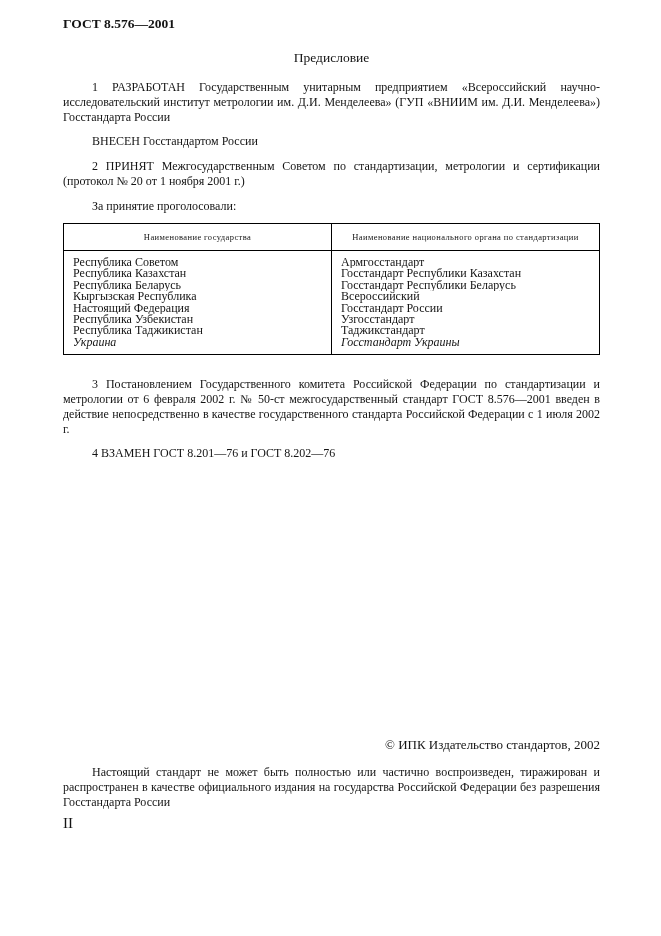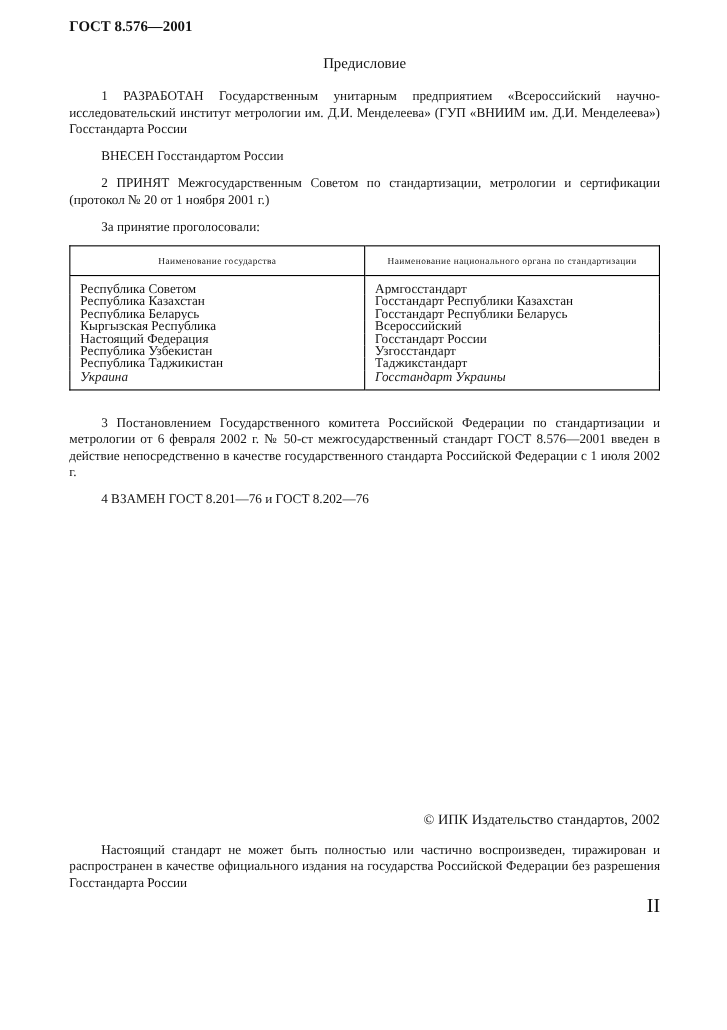--- a/index.html
+++ b/index.html
@@ -81,24 +81,23 @@
   .vote-table tbody tr:last-child  td { padding-bottom: 6px; font-style: italic; }
 
   .footer-spacer { height: 276px; }
   .copyright {
     font-size: 13px;
     line-height: 15px;
     text-align: right;
   }
   .notice { margin-top: 13px; }
   .page-number {
-    font-size: 18px;
+    font-size: 15px;
     line-height: 14px;
     margin-top: 6px;
-    text-align: right;
   }
 </style>
 </head>
 <body>
 
 <div class="page">
 
   <div class="doc-code">ГОСТ 8.576—2001</div>
 
   <div class="preface-title">Предисловие</div>

